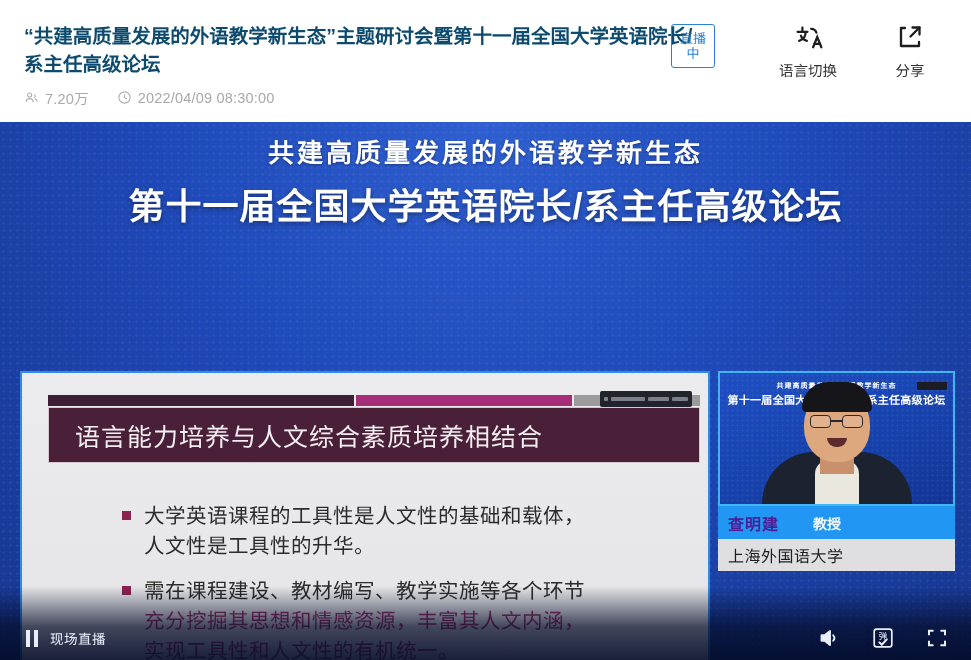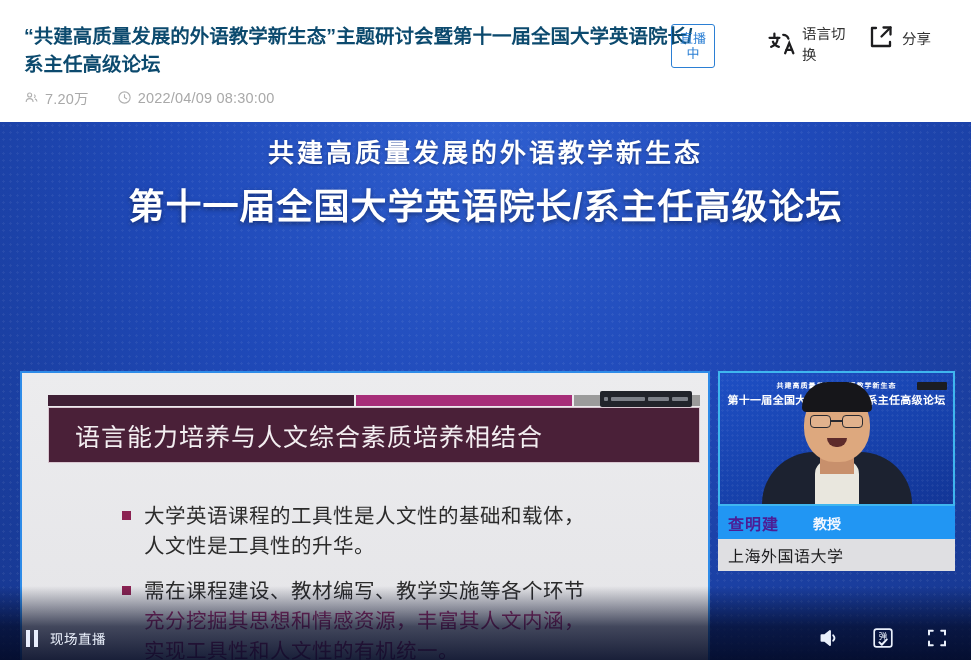--- a/index.html
+++ b/index.html
@@ -54,21 +54,21 @@
     font-size: 13px;
     line-height: 15px;
     display: flex; flex-direction: column;
     align-items: center; justify-content: center;
     margin-right: 34px;
     margin-top: 2px;
     font-weight: 400;
   }
   .hdr-action {
     width: 86px;
-    display: flex; 
+    display: flex; flex-direction: column;
     align-items: center;
     gap: 7px;
     cursor: pointer;
   }
   .hdr-action .ico { height: 30px; display:flex; align-items:center; justify-content:center; }
   .hdr-action .lbl { font-size: 14.5px; color: #333; }
 
   
   .video {
     position: absolute; left: 0; top: 122px;

